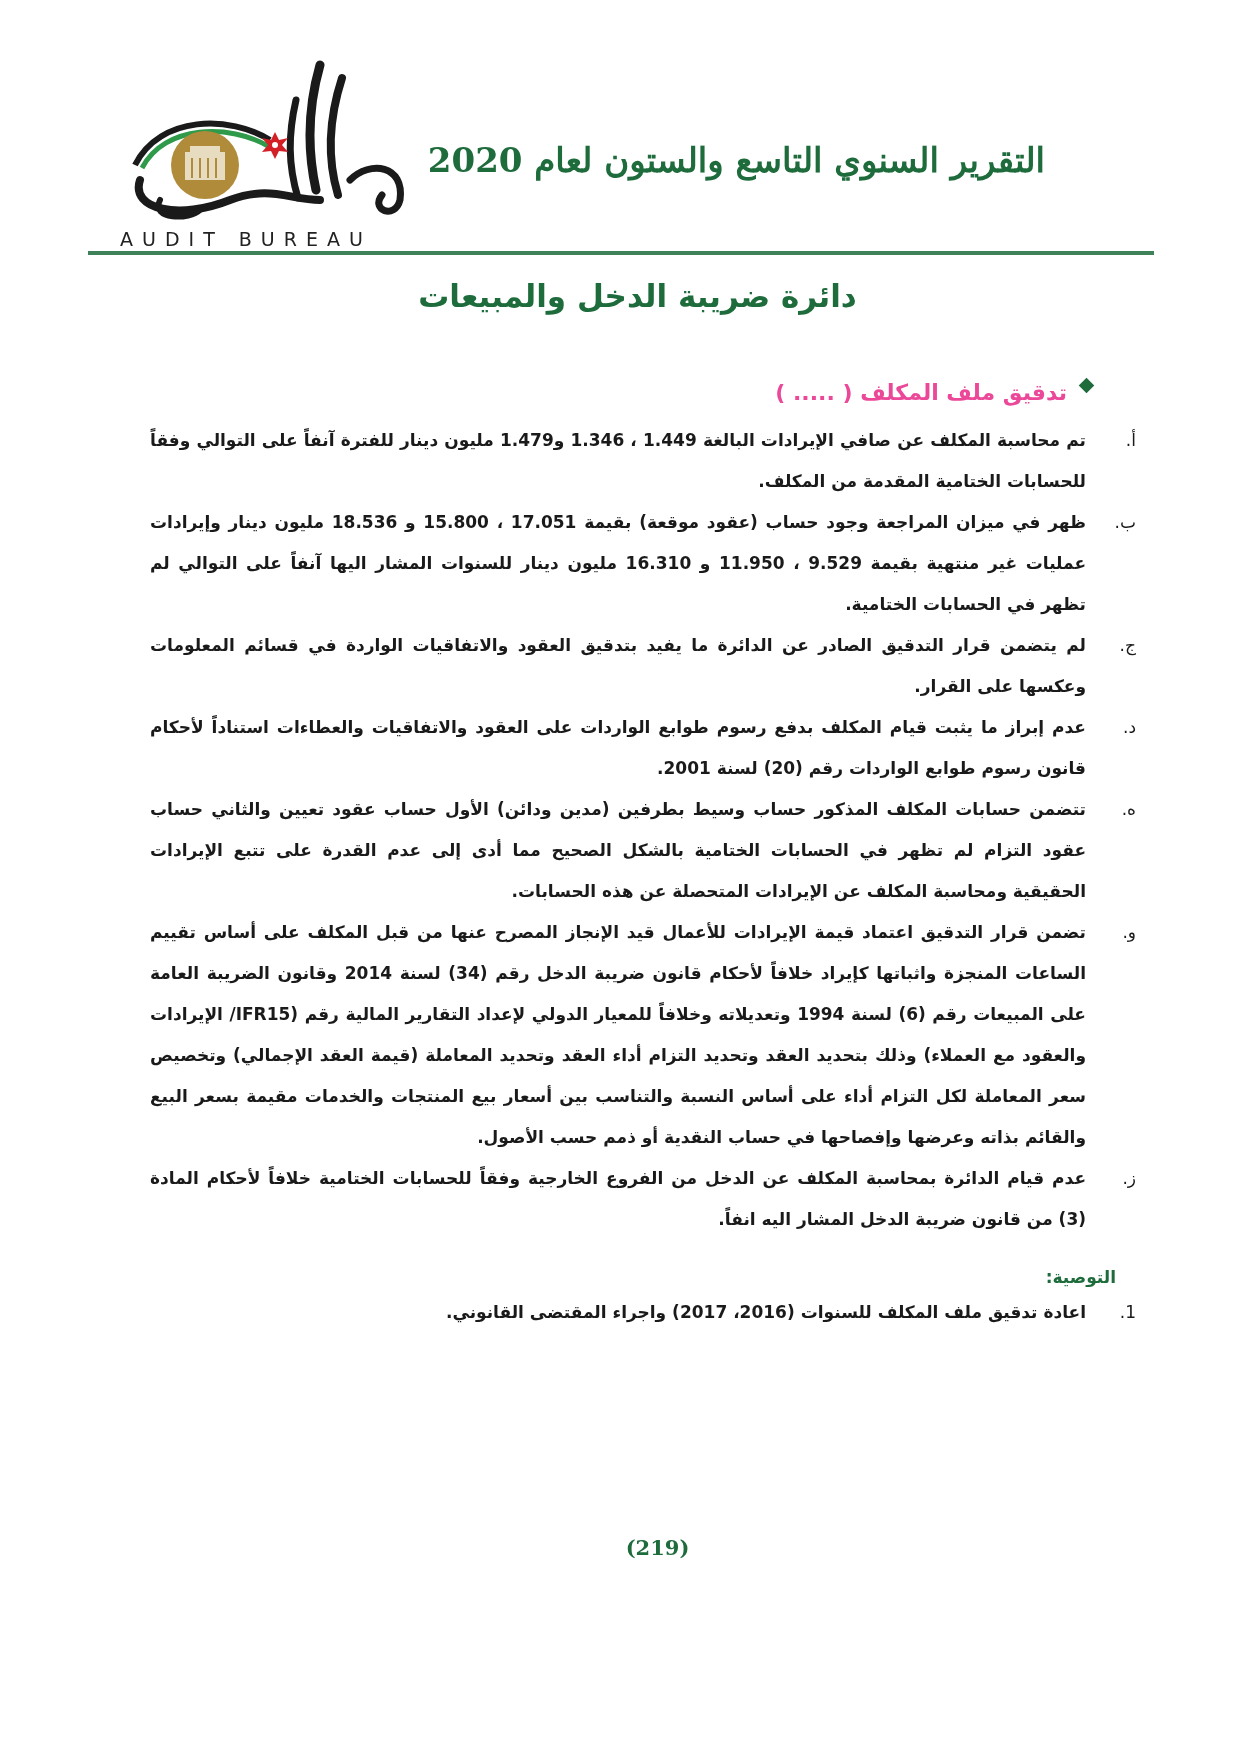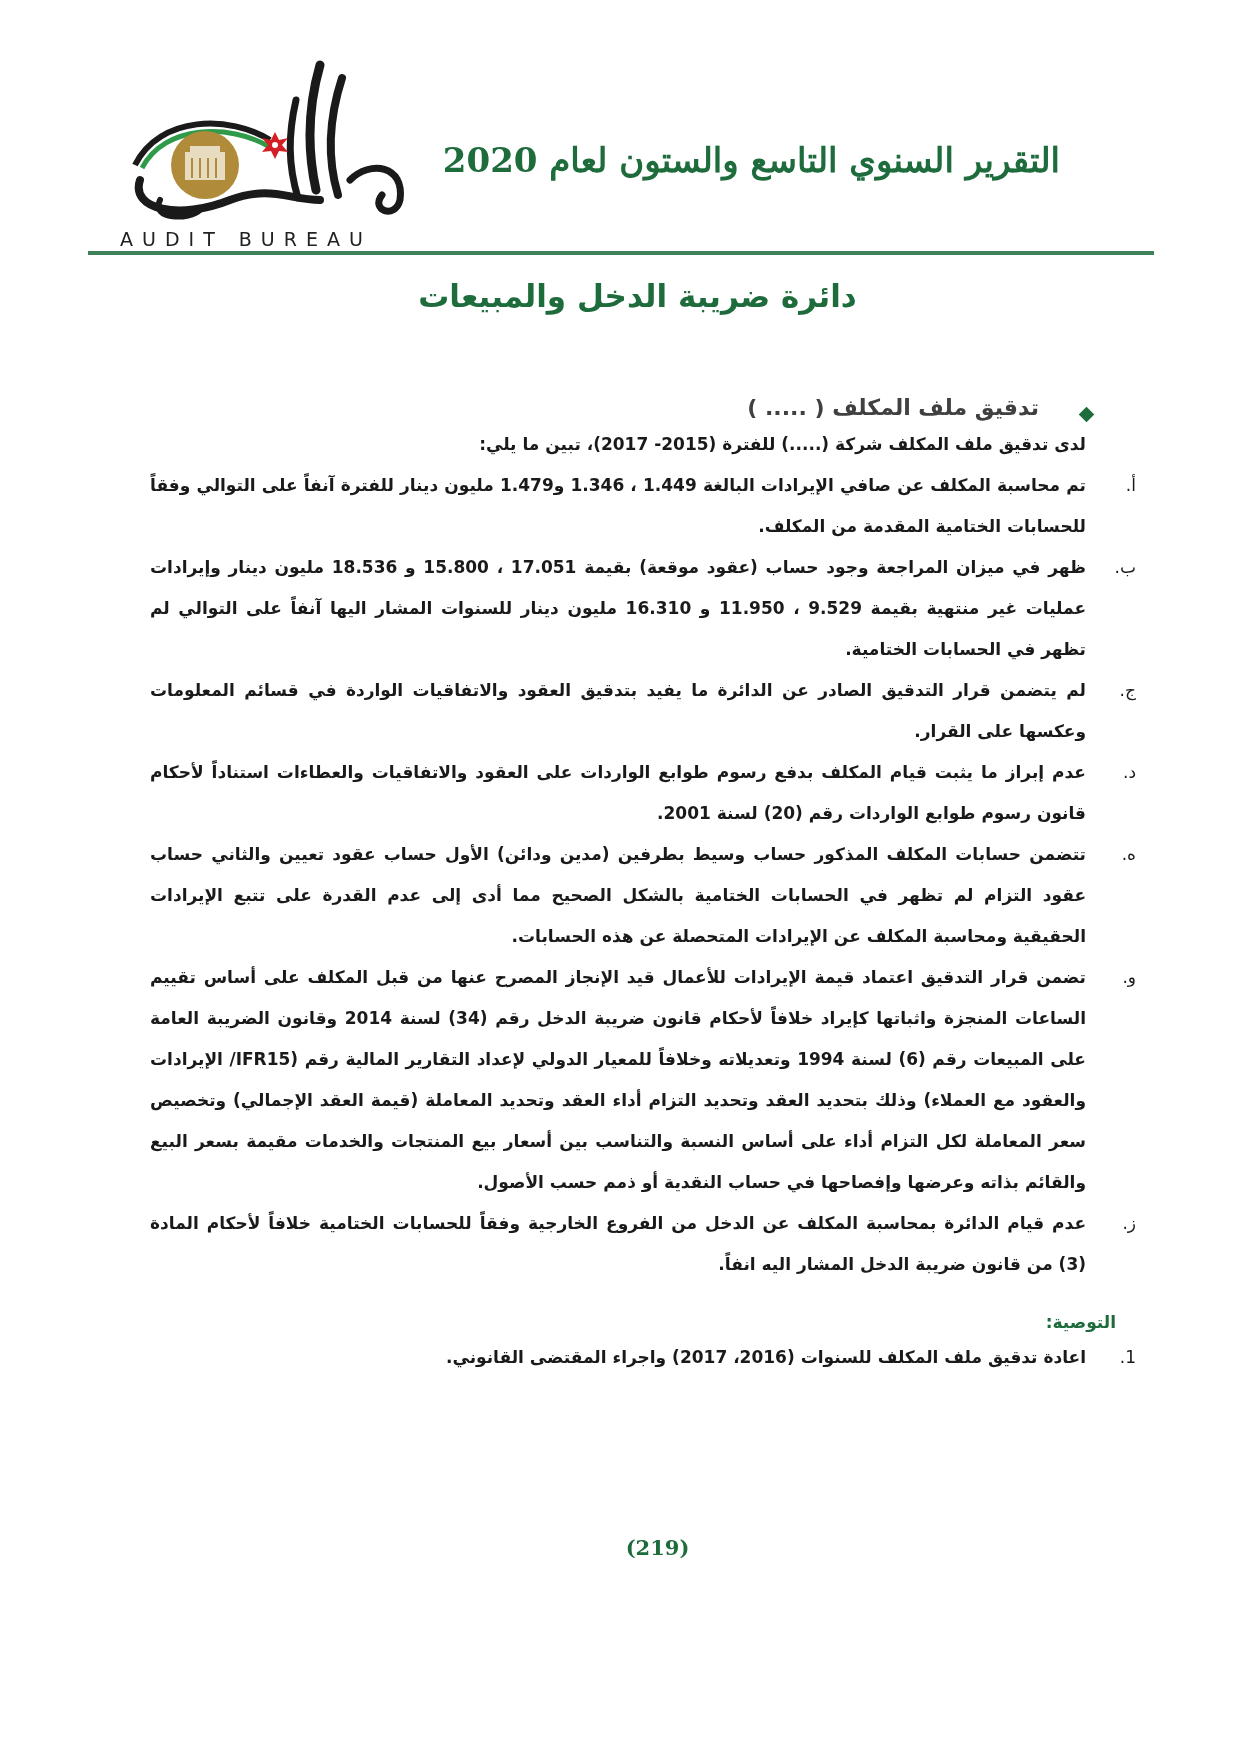--- a/index.html
+++ b/index.html
@@ -5,33 +5,33 @@
   html, body { margin: 0; padding: 0; background: #ffffff; }
   body { width: 1241px; height: 1755px; position: relative; overflow: hidden;
          font-family: "DejaVu Sans", sans-serif; color: #1a1a1a; }
 
   
   .header { position: absolute; left: 0; top: 0; width: 1241px; height: 260px; }
   .logo { position: absolute; left: 120px; top: 60px; width: 300px; height: 190px; }
   .logo-caption { position: absolute; left: 0; bottom: 0; width: 300px; 
                   font-family: "DejaVu Sans", sans-serif; font-size: 19px; letter-spacing: 9px;
                   color: #222; }
-  .report-title { position: absolute; right: 181px; top: 140px; direction: rtl;
+  .report-title { position: absolute; right: 196px; top: 140px; direction: rtl;
                   font-family: "DejaVu Serif", serif; font-size: 34px; font-weight: bold;
                   color: #1e6b3c; white-space: nowrap; }
   .header-rule { position: absolute; left: 88px; top: 251px; width: 1066px; height: 4px;
                  background: #3f8158; }
 
   
   .dept-title { position: absolute; left: 17px; width: 1241px; top: 278px; text-align: center;
                 direction: rtl; font-size: 31px; font-weight: bold; color: #1e6b3c; }
   .content { position: absolute; left: 150px; width: 936px; top: 380px; direction: rtl;
              text-align: justify; }
-  .section-head { display: flex; align-items: flex-end; gap: 42px; margin-right: -10px;
-                  font-size: 22px; font-weight: bold; color: #404040; height: 40px; }
+  .section-head { display: flex; align-items: flex-start; gap: 14px; margin-right: -10px;
+                  font-size: 22px; font-weight: bold; color: #ec4899; height: 40px; }
   .diamond { width: 11px; height: 11px; background: #1e6b3c; transform: rotate(45deg);
              display: inline-block; margin-right: 4px; }
   .intro { font-size: 17px; font-weight: bold; line-height: 41px; margin-top: 4px; }
   .item { display: flex; font-size: 17px; font-weight: bold; line-height: 41px; }
   .marker { width: 44px; flex: none; margin-right: -50px; margin-left: 6px; text-align: right;
             font-weight: normal; }
   .item-text { flex: 1; }
   .source { font-size: 16px; font-weight: bold; color: #1e6b3c; margin-top: 8px;
             line-height: 30px; }
   .rec-head { font-size: 17px; font-weight: bold; color: #1e6b3c; margin-top: 22px;
@@ -76,21 +76,20 @@
 </div>
 
 <div class="dept-title">دائرة ضريبة الدخل والمبيعات</div>
 
 <div class="content">
   <div class="section-head">
     <span class="diamond"></span>
     <span>تدقيق ملف المكلف ( ..... )</span>
   </div>
 
-  <div class="intro">لدى تدقيق ملف المكلف شركة (.....) للفترة (2015- 2017)، تبين ما يلي:</div>
 
   <div class="item">
     <span class="marker">أ.</span>
     <span class="item-text">تم محاسبة المكلف عن صافي الإيرادات البالغة 1.449 ، 1.346 و1.479 مليون دينار للفترة آنفاً على التوالي وفقاً للحسابات الختامية المقدمة من المكلف.</span>
   </div>
   <div class="item">
     <span class="marker">ب.</span>
     <span class="item-text">ظهر في ميزان المراجعة وجود حساب (عقود موقعة) بقيمة 17.051 ، 15.800 و 18.536 مليون دينار وإيرادات عمليات غير منتهية بقيمة 9.529 ، 11.950 و 16.310 مليون دينار للسنوات المشار اليها آنفاً على التوالي لم تظهر في الحسابات الختامية.</span>
   </div>
   <div class="item">

